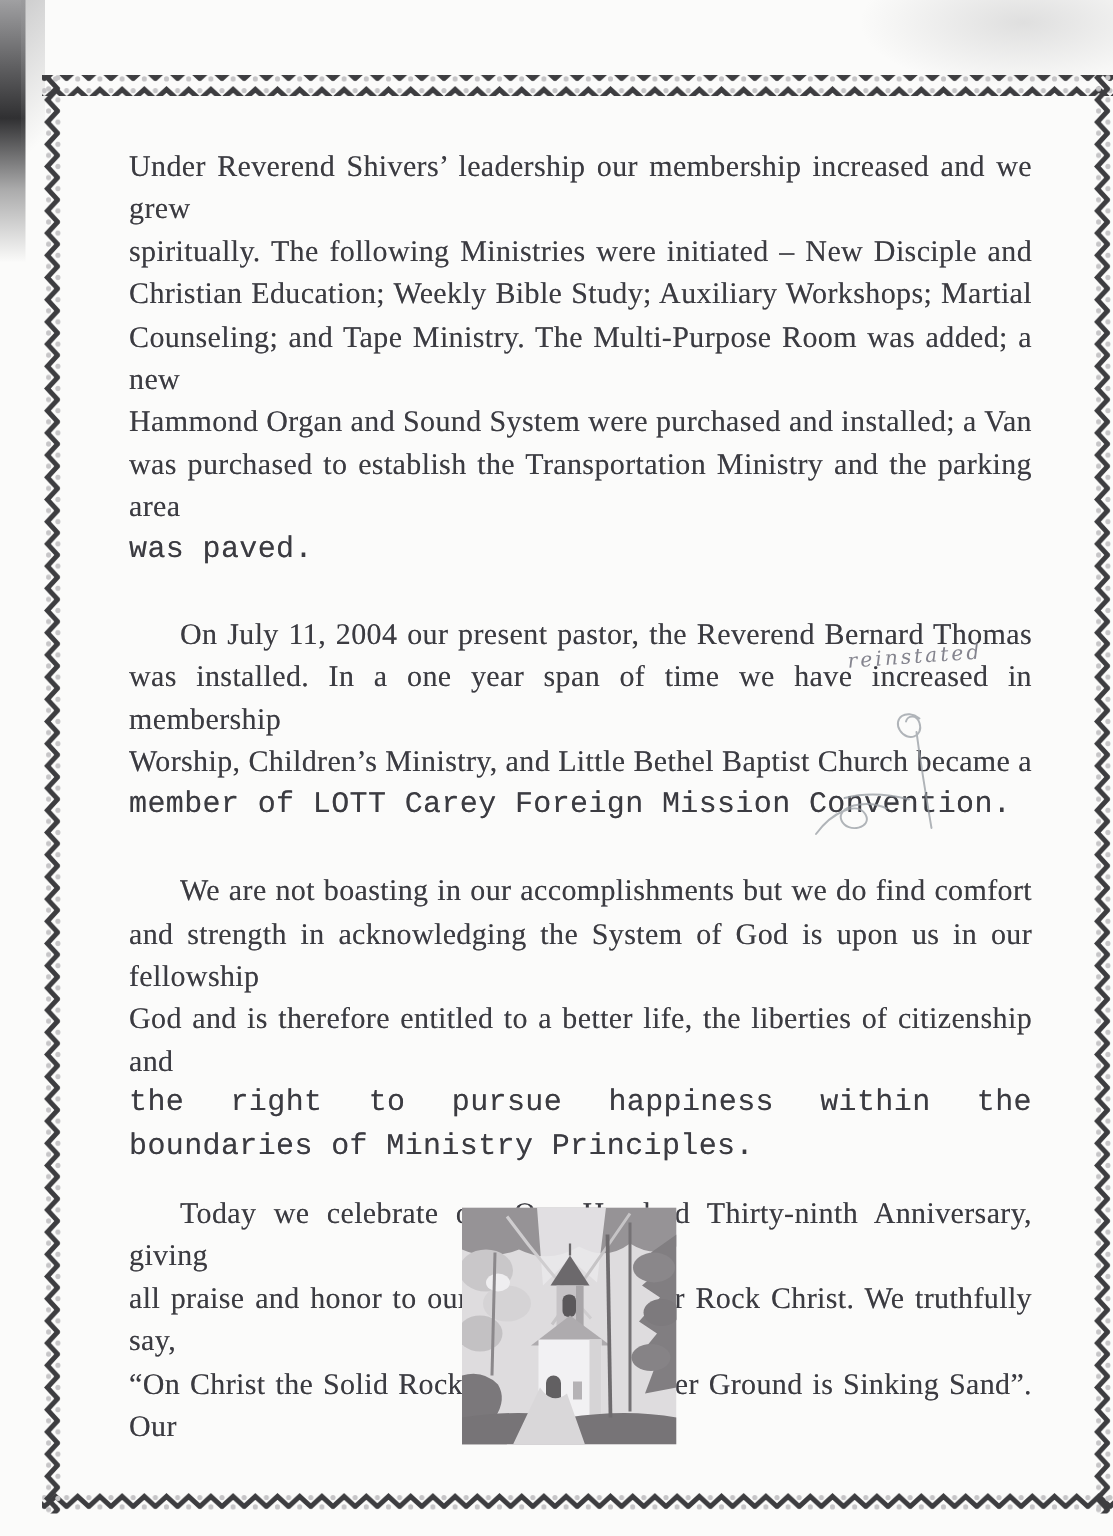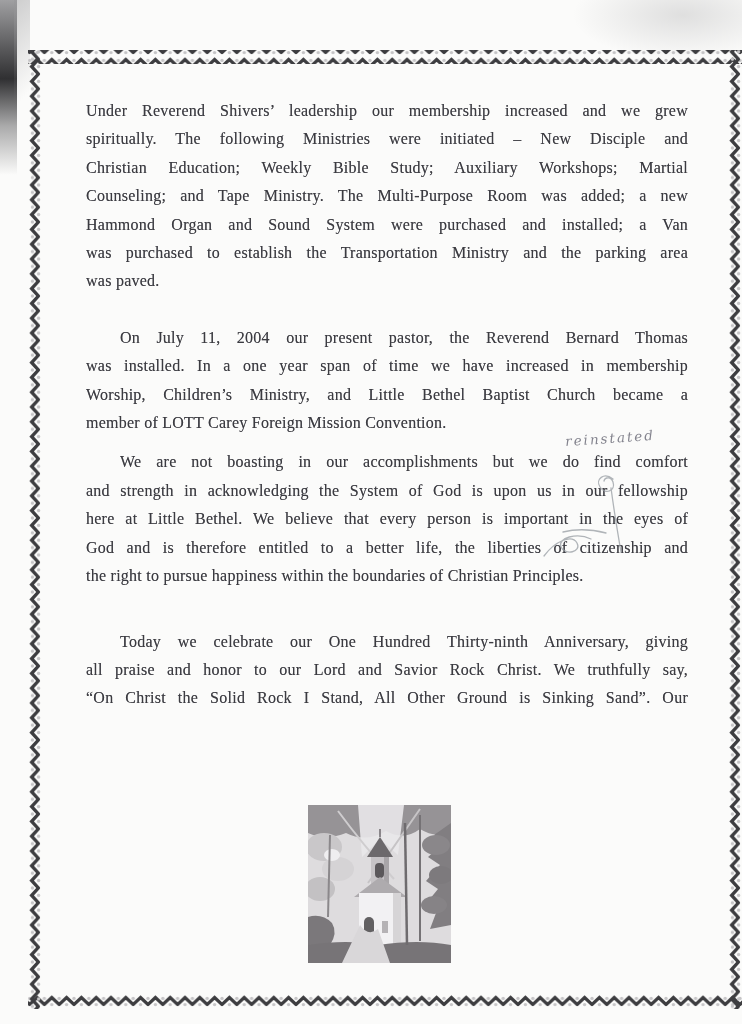--- a/index.html
+++ b/index.html
@@ -21,32 +21,32 @@
   }
   .smudge-topright {
     position:absolute; right:0; top:0; width:170px; height:60px;
     background:radial-gradient(ellipse at 65% 25%, rgba(150,150,152,.28), rgba(150,150,152,0) 70%);
   }
   
   .border-svg { position:absolute; left:0; top:0; }
   
   .text-column {
     position:absolute; left:86px; top:97px; width:602px;
-    color:#3b3b41; font-size:16px; letter-spacing:.25px;
+    color:#3b3b41; font-size:20px; letter-spacing:.25px;
     text-shadow:0 0 .4px rgba(59,59,65,.55);
   }
   .line {
     min-height:28.4px; line-height:28.4px;
     text-align:justify; text-align-last:justify; text-justify:inter-word;
   }
   .line.indent { text-indent:34px; }
-  .line.last { text-align-last:left; }
+  .line.last { text-align-last:left;font-family:Liberation Mono, monospace; }
   .para.gap1 { margin-bottom:28px; }
-  .para.gap2 { margin-bottom:11px; }
-  .para.gap3 { margin-bottom:37px; }
+  .para.gap2 { margin-bottom:29px; }
+  .para.gap3 { margin-bottom:16px; }
   
   .annotation {
     position:absolute; left:565px; top:430px;
     font-family:"DejaVu Serif", serif; font-style:italic;
     font-size:13.5px; letter-spacing:2px; color:#84848e;
     transform:rotate(-4deg);
   }
   .scribble { position:absolute; left:535px; top:455px; }
   .church { position:absolute; left:308px; top:805px; }
 </style>
@@ -92,23 +92,22 @@
     </div>
     <div class="para gap2">
       <div class="line indent">On July 11, 2004 our present pastor, the Reverend Bernard Thomas</div>
       <div class="line">was installed. In a one year span of time we have increased in membership</div>
       <div class="line">Worship, Children’s Ministry, and Little Bethel Baptist Church became a</div>
       <div class="line last">member of LOTT Carey Foreign Mission Convention.</div>
     </div>
     <div class="para gap3">
       <div class="line indent">We are not boasting in our accomplishments but we do find comfort</div>
       <div class="line">and strength in acknowledging the System of God is upon us in our fellowship</div>
-      <div class="line">here at Little Bethel. We believe that every person is important in the eyes of</div>
       <div class="line">God and is therefore entitled to a better life, the liberties of citizenship and</div>
-      <div class="line last">the right to pursue happiness within the boundaries of Christian Principles.</div>
+      <div class="line last">the right to pursue happiness within the boundaries of Ministry Principles.</div>
     </div>
     <div class="para">
       <div class="line indent">Today we celebrate our One Hundred Thirty-ninth Anniversary, giving</div>
       <div class="line">all praise and honor to our Lord and Savior Rock Christ. We truthfully say,</div>
       <div class="line">“On Christ the Solid Rock I Stand, All Other Ground is Sinking Sand”. Our</div>
     </div>
   </div>
 
   <div class="annotation">reinstated</div>
 

